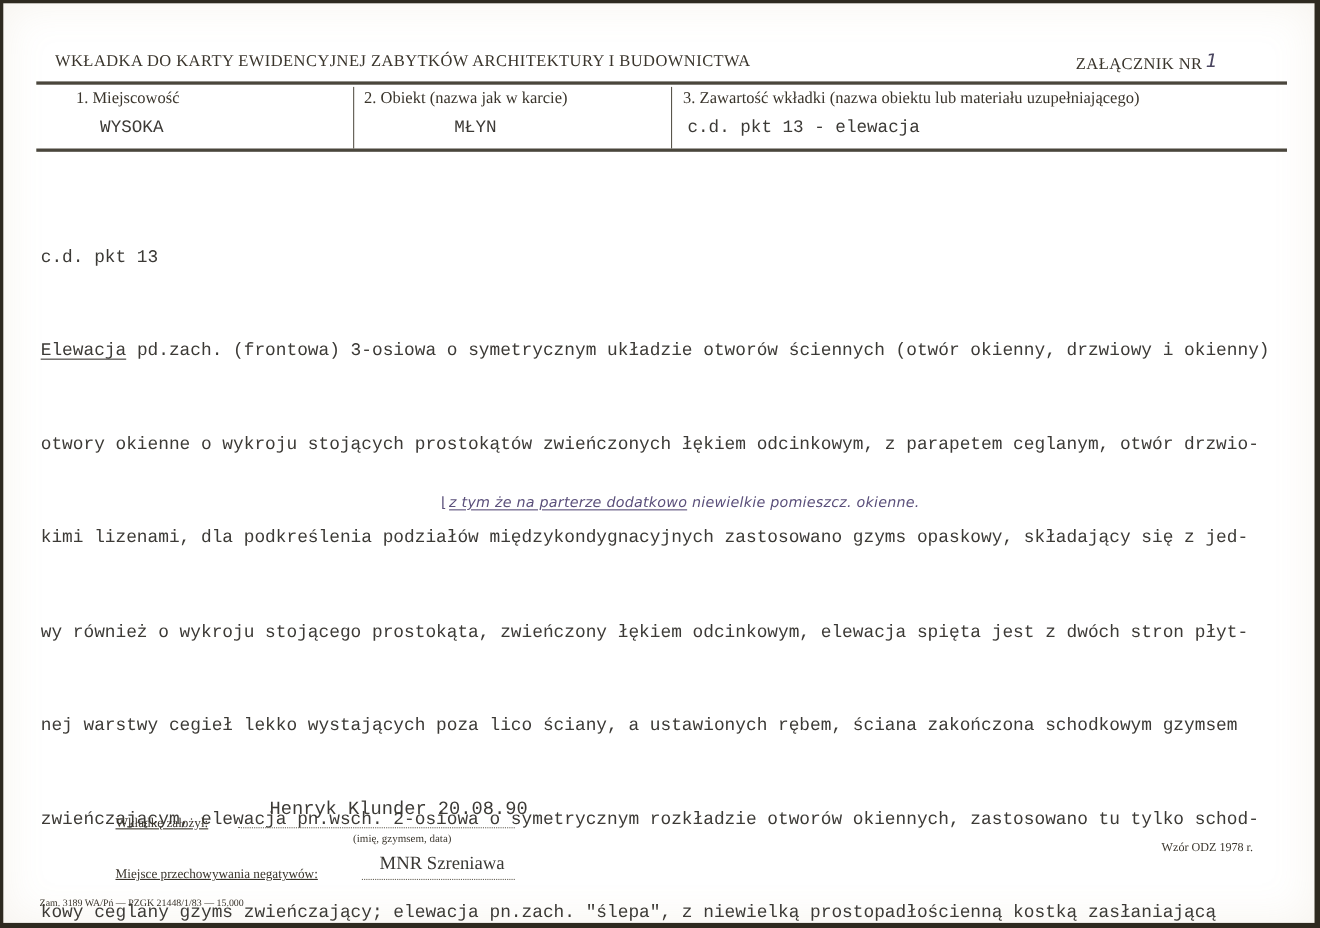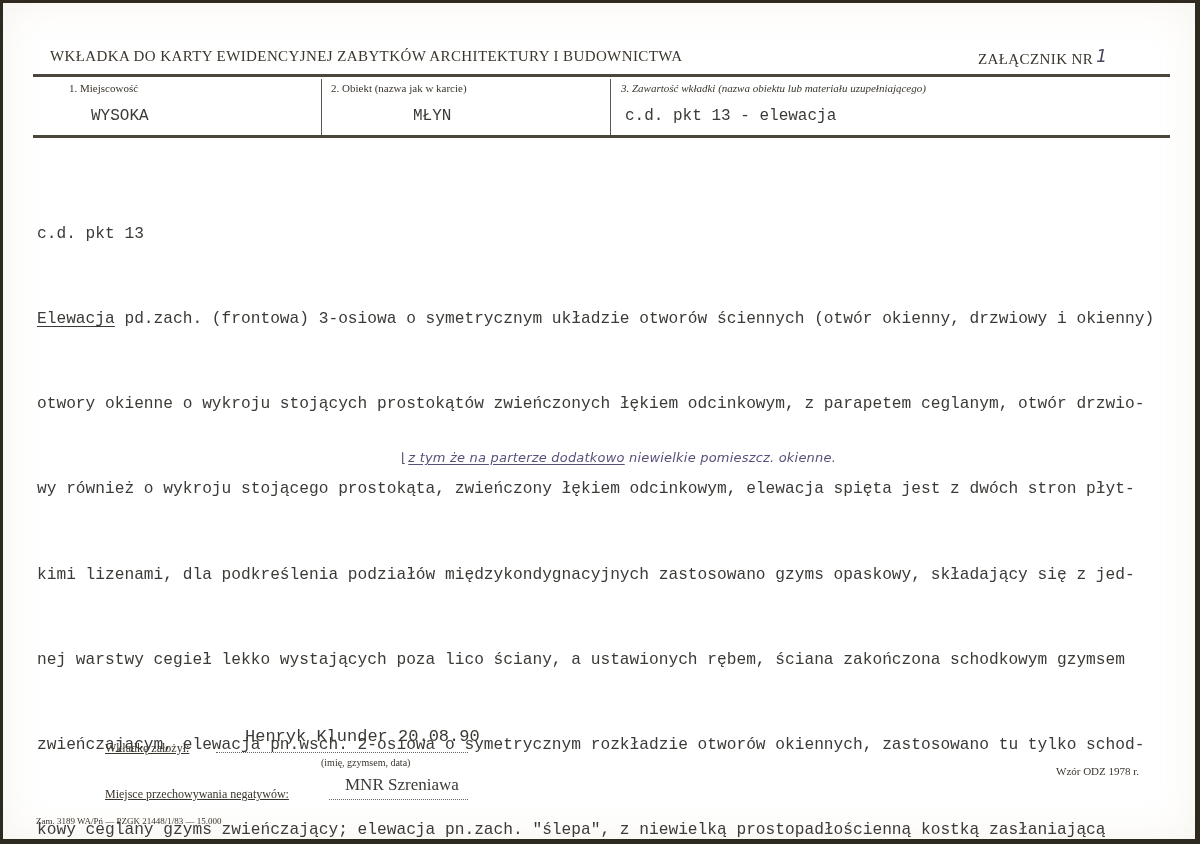--- a/index.html
+++ b/index.html
@@ -29,25 +29,25 @@
   }
   .rule {
     position: absolute; left: 30px; width: 1137px; height: 3px; background: #4a463c;
   }
   .rule.top { top: 71px; }
   .rule.bottom { top: 132px; }
   .vline { position: absolute; top: 76px; width: 1px; height: 56px; background: #5a564c; }
   .vline.v1 { left: 318px; }
   .vline.v2 { left: 607px; }
 
-  .field-label { position: absolute; top: 79px; font-size: 11px; color: #3a352c; }
+  .field-label { position: absolute; top: 79px; font-size: 15px; color: #3a352c; }
   .field-value { position: absolute; top: 104px; font-size: 16px; }
   .f1l { left: 66px; } .f1v { left: 88px; }
   .f2l { left: 328px; } .f2v { left: 410px; }
-  .f3l { left: 618px; font-style: italic; } .f3v { left: 622px; }
+  .f3l { left: 618px; } .f3v { left: 622px; }
 
   .body-text {
     position: absolute; left: 34px; top: 160px; width: 1150px;
     font-size: 16.2px; line-height: 28.4px; white-space: pre;
   }
   .body-text .line { display: block; height: 28.4px; }
   .u { text-decoration: underline; text-decoration-thickness: 1px; text-underline-offset: 3px; }
 
   .handwritten {
     position: absolute; left: 398px; top: 447px;
@@ -90,22 +90,22 @@
 
   <div class="field-label serif f3l">3. Zawartość wkładki (nazwa obiektu lub materiału uzupełniającego)</div>
   <div class="field-value mono f3v">c.d. pkt 13 - elewacja</div>
 
   <div class="rule bottom"></div>
 
   <div class="body-text mono">
     <span class="line">c.d. pkt 13</span>
     <span class="line"><span class="u">Elewacja</span><span> pd.zach. (frontowa) 3-osiowa o symetrycznym układzie otworów ściennych (otwór okienny, drzwiowy i okienny)</span></span>
     <span class="line">otwory okienne o wykroju stojących prostokątów zwieńczonych łękiem odcinkowym, z parapetem ceglanym, otwór drzwio-</span>
+    <span class="line">kimi lizenami, dla podkreślenia podziałów międzykondygnacyjnych zastosowano gzyms opaskowy, składający się z jed-</span>
     <span class="line">wy również o wykroju stojącego prostokąta, zwieńczony łękiem odcinkowym, elewacja spięta jest z dwóch stron płyt-</span>
-    <span class="line">kimi lizenami, dla podkreślenia podziałów międzykondygnacyjnych zastosowano gzyms opaskowy, składający się z jed-</span>
     <span class="line">nej warstwy cegieł lekko wystających poza lico ściany, a ustawionych rębem, ściana zakończona schodkowym gzymsem</span>
     <span class="line">zwieńczającym, elewacja pn.wsch. 2-osiowa o symetrycznym rozkładzie otworów okiennych, zastosowano tu tylko schod-</span>
     <span class="line">kowy ceglany gzyms zwieńczający; elewacja pn.zach. "ślepa", z niewielką prostopadłościenną kostką zasłaniającą</span>
     
     
     
     
   </div>
 
   <div class="handwritten">

